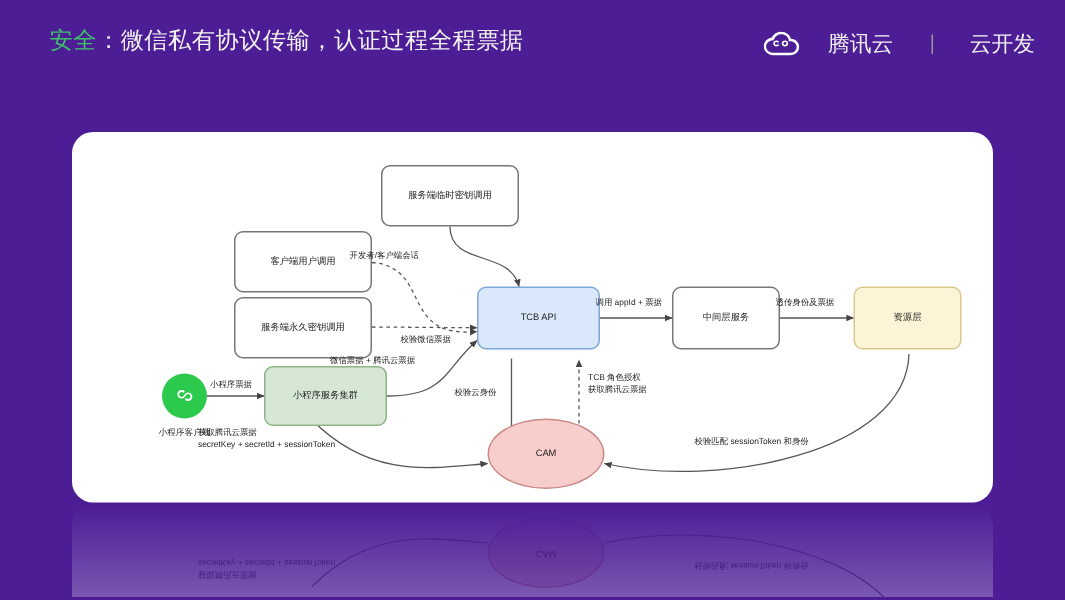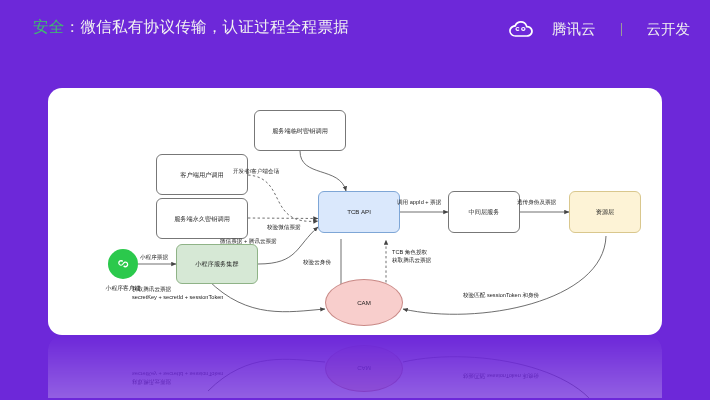--- a/index.html
+++ b/index.html
@@ -11,21 +11,21 @@
     width: 710px;
     height: 400px;
     overflow: hidden;
     font-family: "Liberation Sans", "DejaVu Sans", sans-serif;
     position: relative;
   }
   #slide {
     position: absolute;
     left: 0; top: 0;
     width: 710px; height: 400px;
-    background: #6d28d9;
+    background: #4c1d95;
     overflow: hidden;
   }
   
   #header {
     position: absolute;
     left: 0; top: 0;
     width: 710px; height: 66px;
   }
   #title {
     position: absolute;

